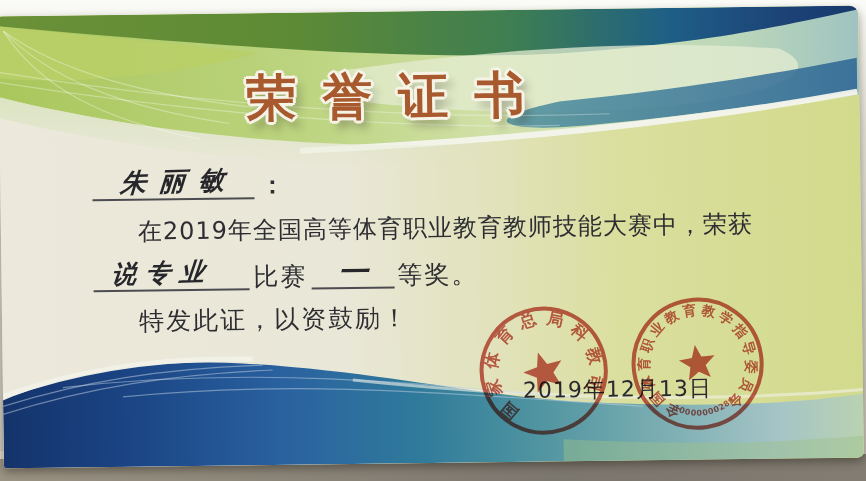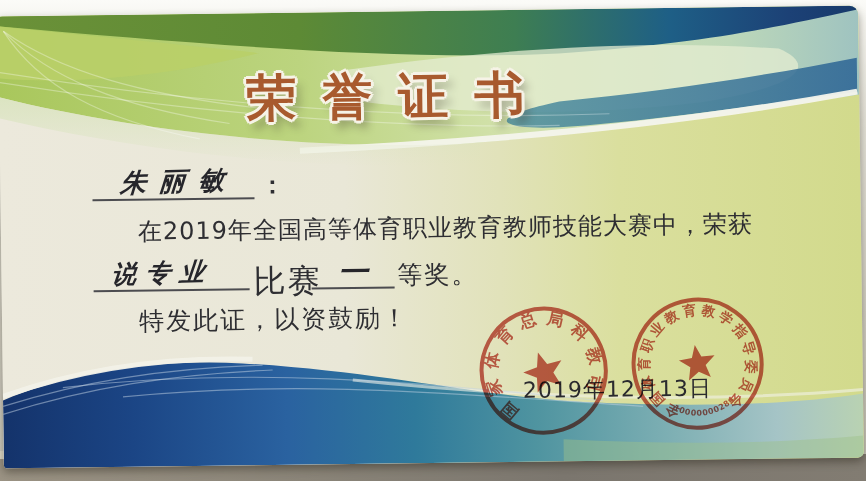--- a/index.html
+++ b/index.html
@@ -23,21 +23,21 @@
        -2px -2px 0 #f6f3e7,2px -2px 0 #f6f3e7,-2px 2px 0 #f6f3e7,2px 2px 0 #f6f3e7,
        6px 8px 8px rgba(60,50,40,.40);}
   .hand{font-style:italic;font-weight:bold;color:#26262b;}
   .name{left:120px;top:150px;font-size:26px;letter-spacing:13px;transform:rotate(-1.2deg) skewX(-6deg);}
   .name-colon{left:260px;top:156px;font-size:24px;font-weight:bold;}
   .underline{position:absolute;height:2px;background:#4c4c50;}
   .u-name{left:92px;top:184px;width:162px;}
   .line1{left:137px;top:201px;font-size:24px;letter-spacing:1px;}
   .blank1{left:110px;top:242px;font-size:25px;letter-spacing:9px;transform:rotate(-1deg) skewX(-7deg);}
   .u-blank1{left:92px;top:275px;width:156px;}
-  .mid1{left:252px;top:247px;font-size:32px;letter-spacing:2px;}
+  .mid1{left:252px;top:247px;font-size:25px;letter-spacing:2px;}
   .u-blank2{left:310px;top:275px;width:83px;}
   .blank2{left:310px;top:240px;width:83px;text-align:center;font-size:30px;}
   .after2{left:396px;top:247px;font-size:25px;letter-spacing:2px;}
   .line3{left:137px;top:290px;font-size:25px;letter-spacing:2px;}
   .date{left:520px;top:366px;font-size:22px;letter-spacing:1px;color:#2a2a2e;}
 
   .stamp{position:absolute;opacity:.85;mix-blend-mode:multiply;}
   .stamp-left{left:466px;top:286px;transform:rotate(-2deg);}
   .stamp-right{left:620px;top:281px;}
   .stamp text{font-family:"DejaVu Sans",sans-serif;font-weight:bold;fill:#c5473c;}

